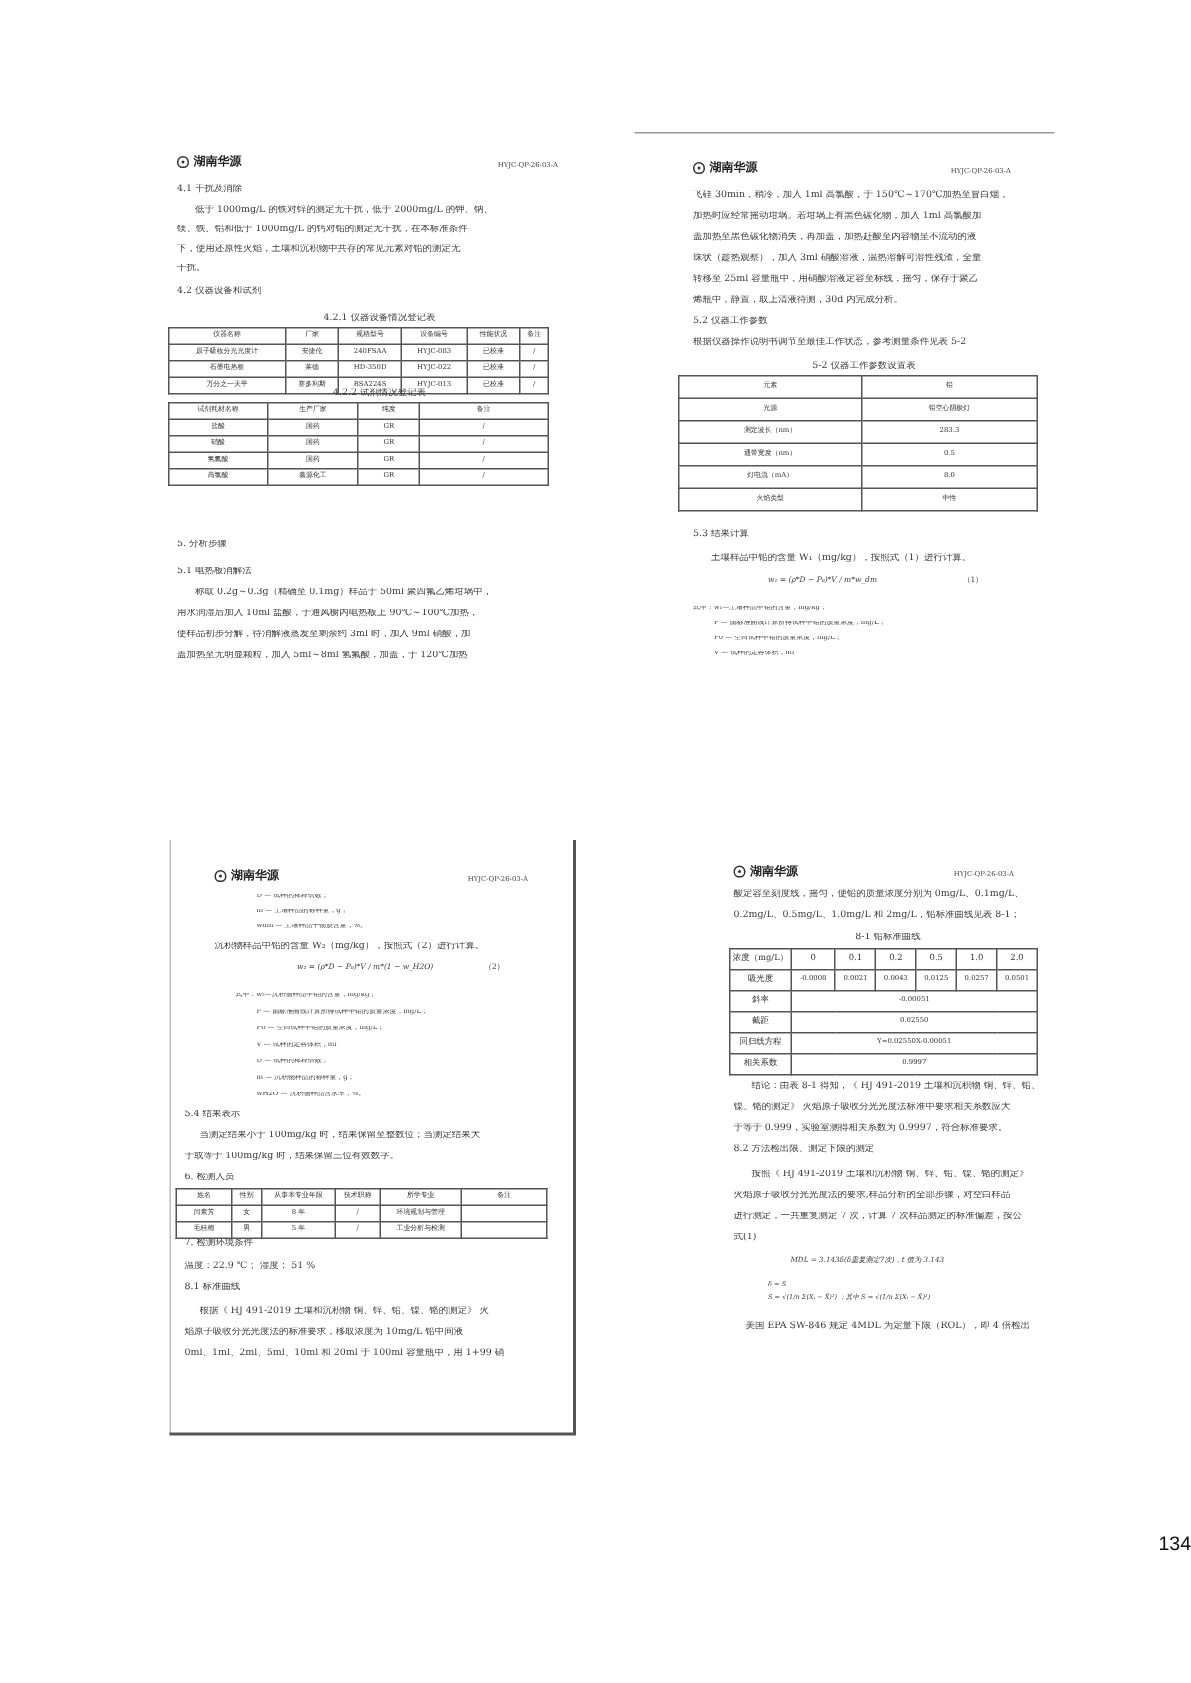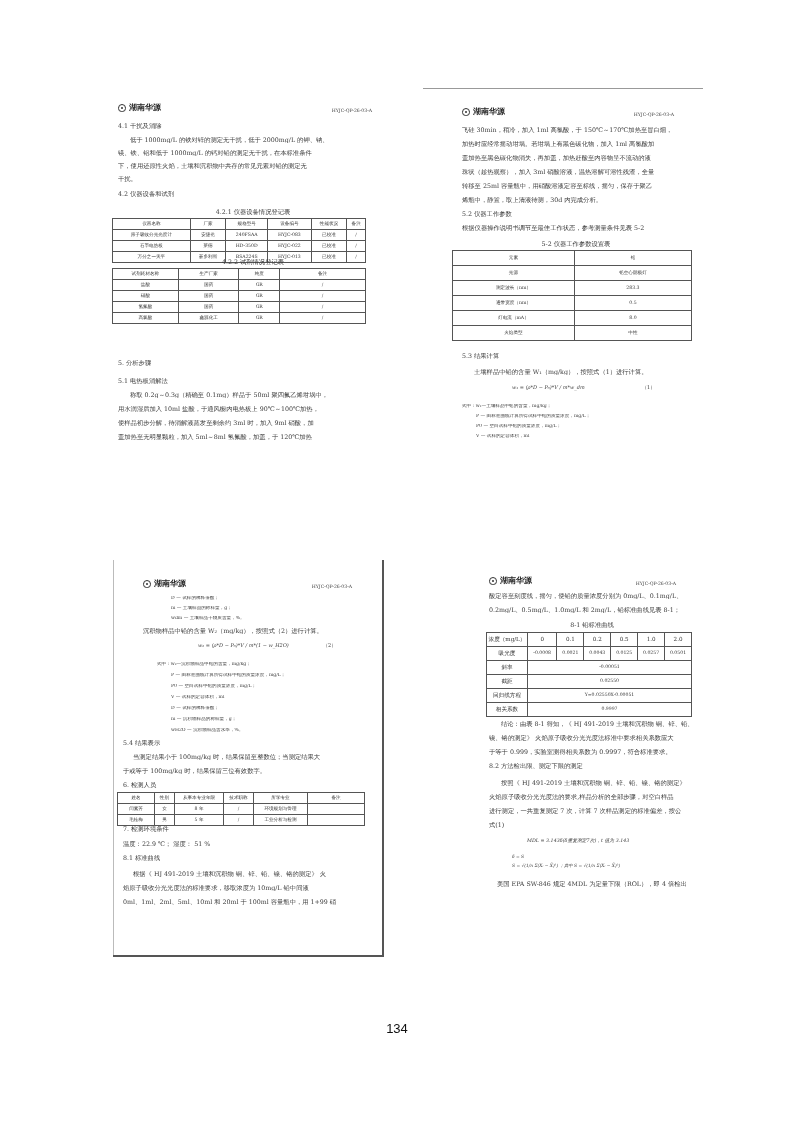--- a/index.html
+++ b/index.html
@@ -11,21 +11,21 @@
   .logo .mark:after{content:"";position:absolute;left:2px;top:2px;width:2px;height:2px;background:#333;border-radius:50%;}
   .code{position:absolute;right:0;top:5px;font-size:4.6px;color:#444;}
   .p{position:absolute;left:0;right:0;white-space:nowrap;overflow:hidden;}
   .ind{text-indent:12px;}
   .sm{font-size:4.6px;}
   .ctr{text-align:center;}
   table{border-collapse:collapse;position:absolute;font-size:4.6px;color:#333;}
   td{border:0.7px solid #555;text-align:center;padding:0;height:10px;}
   table.big td{font-size:5.6px;height:13px;}
   .formula{position:absolute;font-style:italic;font-size:5px;}
-  .pnum{position:absolute;left:0;right:0;top:1021px;text-align:center;font-family:"Liberation Sans","DejaVu Sans",sans-serif;font-size:13px;color:#111;}
+  .pnum{position:absolute;left:0;right:0;top:1021px;text-align:right;font-family:"Liberation Sans","DejaVu Sans",sans-serif;font-size:13px;color:#111;}
   .edge-dark{position:absolute;background:#555;}
   .edge-light{position:absolute;background:#bbb;}
 </style>
 </head>
 <body>
 
 <div class="pg" style="left:118px;top:104px;width:270px;height:260px;">
   <div class="hdr">
     <div class="logo">
         <span class="mark"></span>

